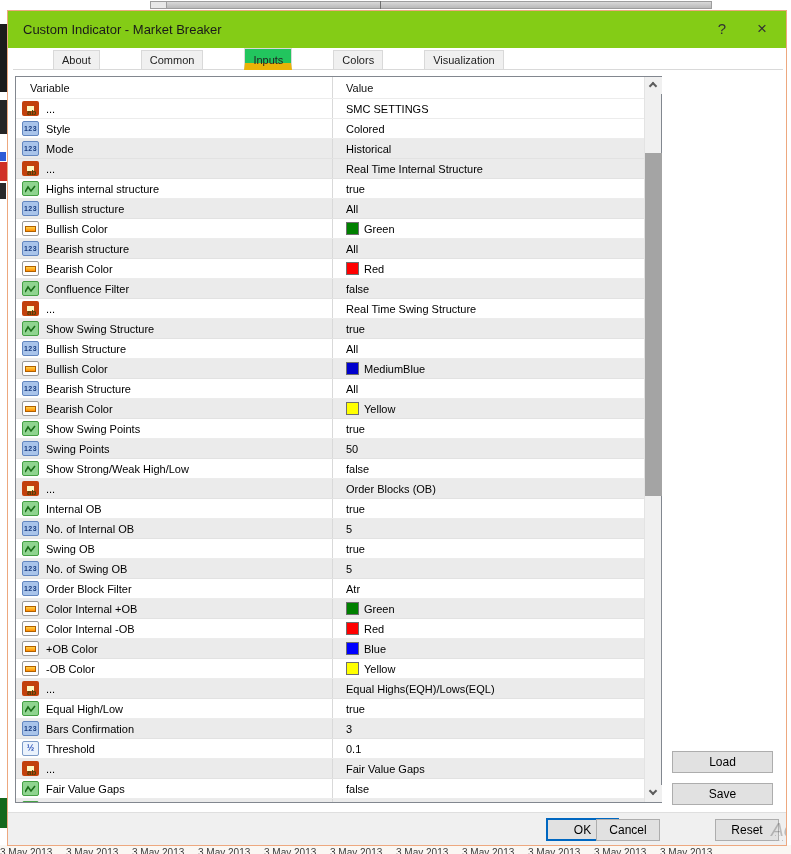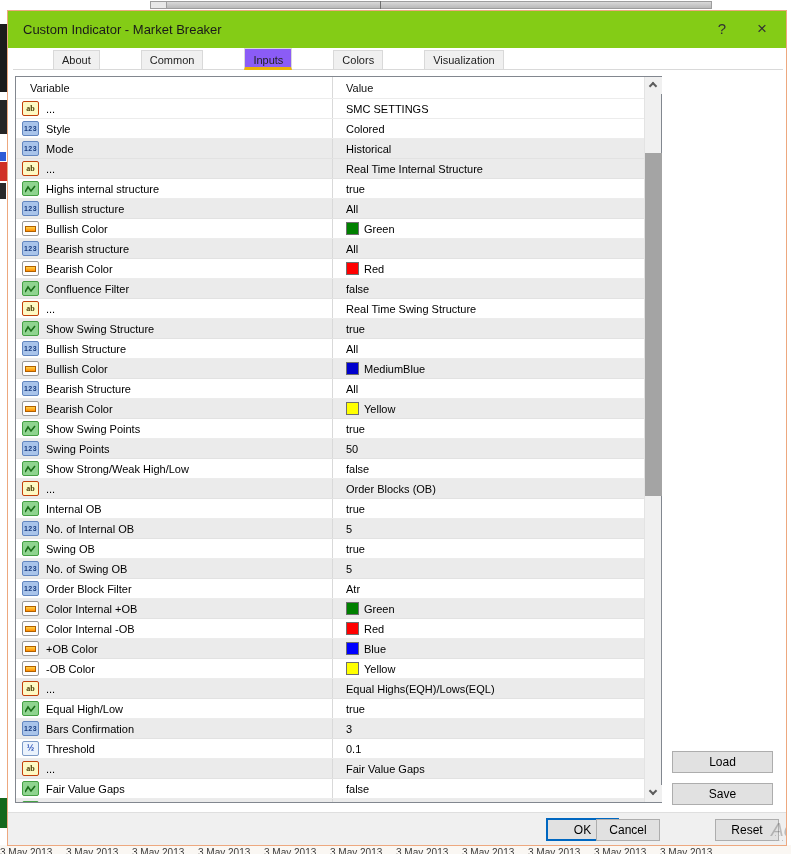--- a/index.html
+++ b/index.html
@@ -25,36 +25,36 @@
 
   .titlebar { position:absolute; left:0; top:0; width:100%; height:37px; background:#84cc16; }
   .title { position:absolute; left:15px; top:11px; font-size:13px; color:#1a1a1a; }
   .cap-btn { position:absolute; top:4px; width:32px; height:28px; text-align:center; line-height:28px; font-size:15px; color:#333; cursor:default; }
   .help-btn { right:48px; }
   .close-btn { right:8px; font-size:17px; }
 
   
   .tabbar { position:absolute; left:5px; top:37px; width:770px; height:22px; border-bottom:1px solid #d9d9d9; display:flex; align-items:flex-end; }
   .tab { height:19px; padding:0 8px; font-size:11px; line-height:19px; background:#f0f0f0; border:1px solid #d9d9d9; border-bottom:none; margin-right:1px; color:#222;margin-left:40px; }
-  .tab.selected { height:22px; line-height:22px; background:#8b5cf6; position:relative; margin-bottom:-1px; border-bottom:3px solid #eab308; z-index:2; }
+  .tab.selected { height:22px; line-height:22px; background:#22c55e; position:relative; margin-bottom:-1px; border-bottom:7px solid #eab308; z-index:2; }
 
   
   .ptable { position:absolute; left:7px; top:65px; width:647px; height:727px; border:1px solid #82878f; background:#ffffff; display:flex; }
   .tbody { width:628px; height:100%; overflow:hidden; }
   .thead { height:22px; display:flex; align-items:center; border-bottom:1px solid #ececec; background:#fff; }
   .trow { height:20px; display:flex; align-items:center; border-bottom:1px solid #ececec; background:#fff; }
   .trow.alt { background:#ebebeb; border-bottom:1px solid #e2e2e2; }
   .var-cell { width:316px; flex:none; display:flex; align-items:center; padding-left:6px; height:100%; overflow:hidden; }
   .val-cell { flex:1; display:flex; align-items:center; padding-left:13px; height:100%; border-left:1px solid #d9d9d9; overflow:hidden; }
   .thead .var-cell { padding-left:14px; }
   .cell-text { font-size:11px; color:#000; white-space:nowrap; }
   .head-text { font-size:11px; color:#111;text-align:center; }
 
   .ricon { width:17px; height:15px; border-radius:2px; margin-right:7px; flex:none; text-align:center; font-weight:bold; position:relative; }
-  .ricon.ab   { background:#fef9c3; border:1px solid #c2410c; color:#4a3f08; font-size:8px; line-height:13px;font-family:Liberation Serif, serif; }
+  .ricon.ab   { background:#fef9c3; border:5px solid #c2410c; color:#4a3f08; font-size:8px; line-height:13px; }
   .ricon.num  { background:#a9c4ea; border:1px solid #6387c0; color:#173a7e; font-size:7px; line-height:13px; letter-spacing:0.5px; }
   .ricon.chart{ background:#8fd48f; border:1px solid #44a044; }
   .ricon.color{ background:#fdfdfd; border:1px solid #9a9a9a; }
   .ricon.half { background:#eaf2fc; border:1px solid #7e9cc8; color:#2b52b8; font-size:9px; line-height:13px; }
   .ricon svg { display:block; margin:3px auto 0; }
   .grad { display:block; width:11px; height:6px; margin:4px auto 0; background:linear-gradient(#ffd24a,#ff8a00); border:1px solid #b06000; }
 
   .swatch { width:13px; height:13px; border:1px solid #6e6e6e; margin-right:5px; flex:none; }
 
   

